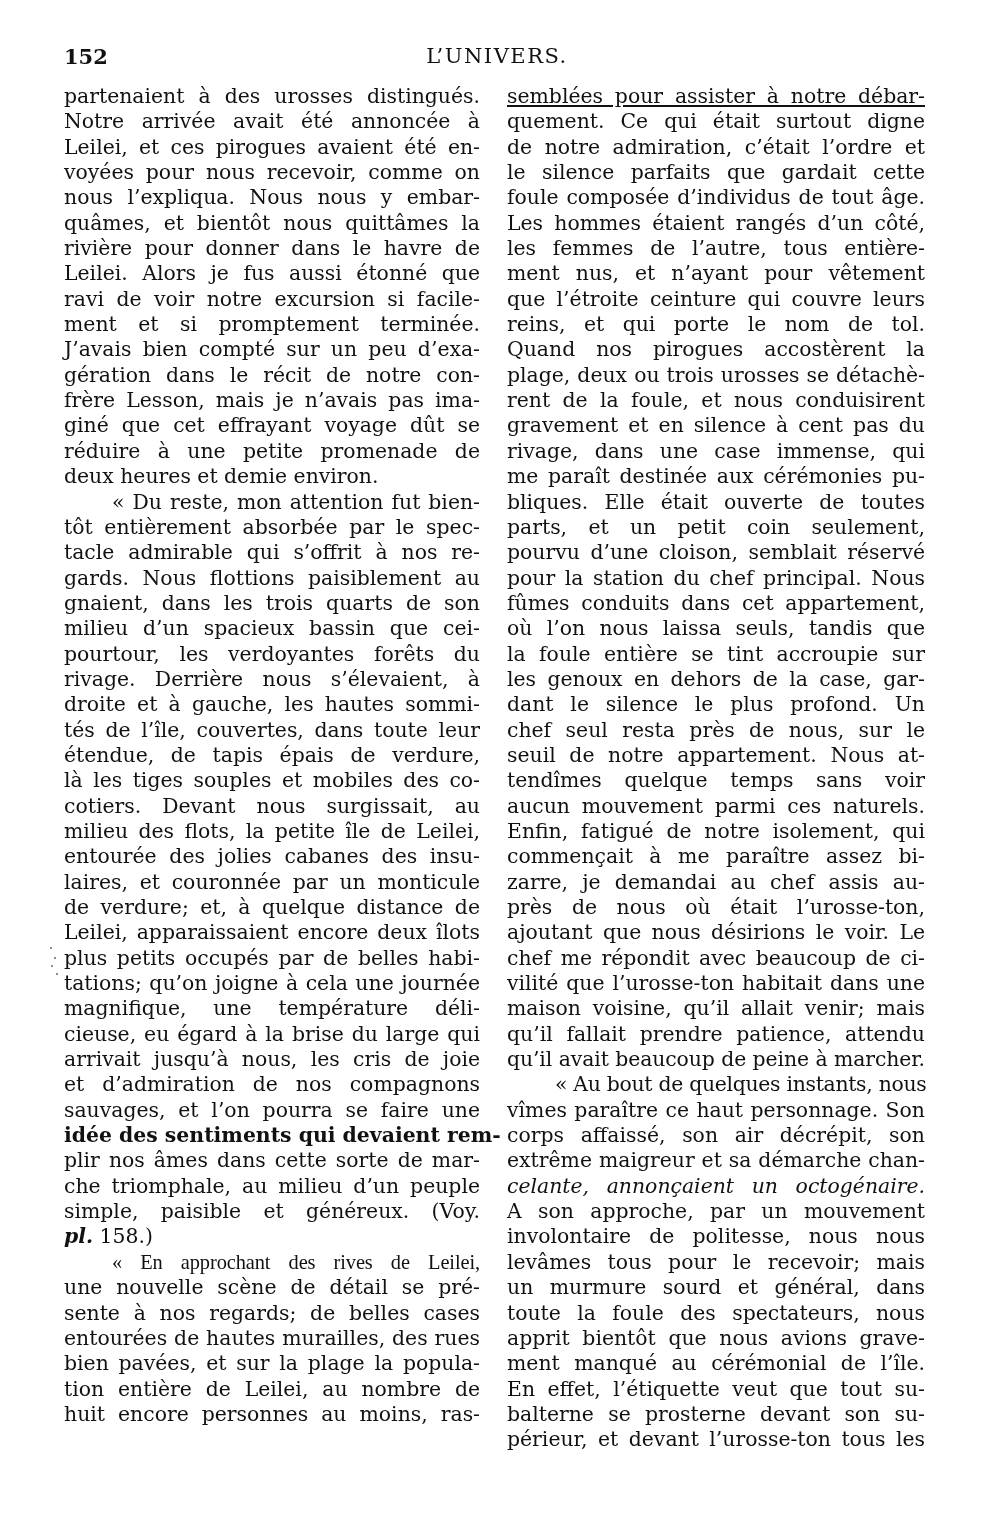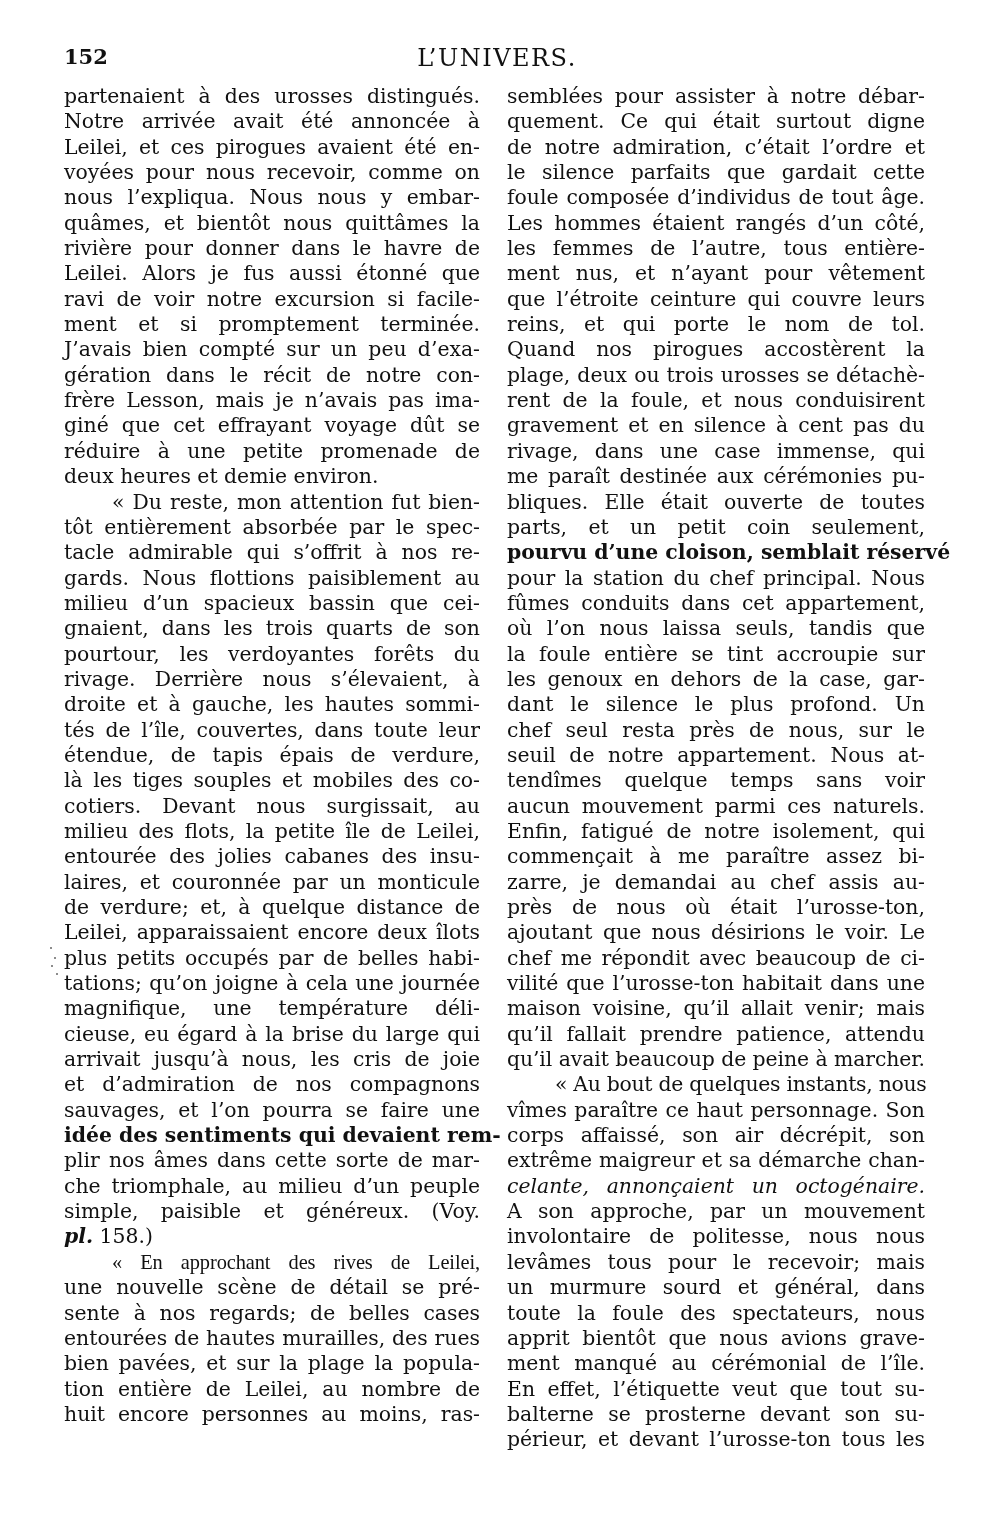--- a/index.html
+++ b/index.html
@@ -1,20 +1,20 @@
 <!DOCTYPE html>
 <html><head>
 <meta charset="utf-8">
 <style>
   html, body { margin: 0; padding: 0; background: #ffffff; }
   body { width: 999px; height: 1537px; position: relative; overflow: hidden; color: #111; }
   .page { position: absolute; left: 0; top: 0; width: 999px; height: 1276px; }
   .header { position: absolute; top: 44px; left: 64px; width: 862px; height: 26px; font-family: "DejaVu Serif", "Liberation Serif", serif; }
   .pagenum { position: absolute; left: 0; top: 0; font-size: 21px; font-weight: bold; letter-spacing: 0px; }
-  .running { position: absolute; left: 0; right: 16px; top: 0; text-align: center; font-size: 24px; letter-spacing: 1.5px; padding-left: 20px; }
+  .running { position: absolute; left: 0; right: 16px; top: 0; text-align: center; font-size: 21px; letter-spacing: 1.5px; padding-left: 20px; }
   .col { position: absolute; top: 84px; font-family: "DejaVu Serif", "Liberation Serif", serif; font-size: 20.4px; line-height: 25.35px; }
   .col.left { left: 64px; width: 416px; }
   .col.right { left: 507px; width: 418px; }
   .line { display: block; white-space: nowrap; text-align: justify; text-align-last: justify; height: 25.35px; overflow: visible; }
   .line.last { text-align-last: left; }
   .line.indent { padding-left: 48px; }
   .line .it { font-style: italic; font-weight: bold; }
   .specks { position: absolute; left: 48px; top: 945px; width: 14px; height: 40px; }
   .speck { position: absolute; width: 2px; height: 2px; background: #666; border-radius: 1px; }
 </style>
@@ -41,22 +41,22 @@
       <div class="line" style="letter-spacing: 0px;">J’avais bien compté sur un peu d’exa-</div>
       <div class="line" style="letter-spacing: 0px;">gération dans le récit de notre con-</div>
       <div class="line" style="letter-spacing: 0px;">frère Lesson, mais je n’avais pas ima-</div>
       <div class="line" style="letter-spacing: 0px;">giné que cet effrayant voyage dût se</div>
       <div class="line" style="letter-spacing: 0px;">réduire à une petite promenade de</div>
       <div class="line last" style="letter-spacing: 0px;">deux heures et demie environ.</div>
       <div class="line indent" style="letter-spacing: 0px;">« Du reste, mon attention fut bien-</div>
       <div class="line" style="letter-spacing: 0px;">tôt entièrement absorbée par le spec-</div>
       <div class="line" style="letter-spacing: 0px;">tacle admirable qui s’offrit à nos re-</div>
       <div class="line" style="letter-spacing: 0px;">gards. Nous flottions paisiblement au</div>
+      <div class="line" style="letter-spacing: 0px;">gnaient, dans les trois quarts de son</div>
       <div class="line" style="letter-spacing: 0px;">milieu d’un spacieux bassin que cei-</div>
-      <div class="line" style="letter-spacing: 0px;">gnaient, dans les trois quarts de son</div>
       <div class="line" style="letter-spacing: 0px;">pourtour, les verdoyantes forêts du</div>
       <div class="line" style="letter-spacing: 0px;">rivage. Derrière nous s’élevaient, à</div>
       <div class="line" style="letter-spacing: 0px;">droite et à gauche, les hautes sommi-</div>
       <div class="line" style="letter-spacing: 0px;">tés de l’île, couvertes, dans toute leur</div>
       <div class="line" style="letter-spacing: 0px;">étendue, de tapis épais de verdure,</div>
       <div class="line" style="letter-spacing: 0px;">là les tiges souples et mobiles des co-</div>
       <div class="line" style="letter-spacing: 0px;">cotiers. Devant nous surgissait, au</div>
       <div class="line" style="letter-spacing: 0px;">milieu des flots, la petite île de Leilei,</div>
       <div class="line" style="letter-spacing: 0px;">entourée des jolies cabanes des insu-</div>
       <div class="line" style="letter-spacing: 0px;">laires, et couronnée par un monticule</div>
@@ -76,39 +76,39 @@
       <div class="line last" style="letter-spacing: 0px;"><span class="it">pl.</span> <span>158.)</span></div>
       <div class="line indent" style="letter-spacing: -0.1px; font-family: Liberation Serif, serif;">« En approchant des rives de Leilei,</div>
       <div class="line" style="letter-spacing: 0px;">une nouvelle scène de détail se pré-</div>
       <div class="line" style="letter-spacing: 0px;">sente à nos regards; de belles cases</div>
       <div class="line" style="letter-spacing: 0px;">entourées de hautes murailles, des rues</div>
       <div class="line" style="letter-spacing: 0px;">bien pavées, et sur la plage la popula-</div>
       <div class="line" style="letter-spacing: 0px;">tion entière de Leilei, au nombre de</div>
       <div class="line" style="letter-spacing: 0px;">huit encore personnes au moins, ras-</div>
     </div>
   <div class="col right">
-      <div class="line" style="letter-spacing: 0px;">semblées pour assister à notre débar-</div>
+      <div class="line" style="letter-spacing: 0px; text-decoration: underline;">semblées pour assister à notre débar-</div>
       <div class="line" style="letter-spacing: 0px;">quement. Ce qui était surtout digne</div>
       <div class="line" style="letter-spacing: 0px;">de notre admiration, c’était l’ordre et</div>
       <div class="line" style="letter-spacing: 0px;">le silence parfaits que gardait cette</div>
       <div class="line" style="letter-spacing: 0px;">foule composée d’individus de tout âge.</div>
       <div class="line" style="letter-spacing: 0px;">Les hommes étaient rangés d’un côté,</div>
       <div class="line" style="letter-spacing: 0px;">les femmes de l’autre, tous entière-</div>
       <div class="line" style="letter-spacing: 0px;">ment nus, et n’ayant pour vêtement</div>
       <div class="line" style="letter-spacing: 0px;">que l’étroite ceinture qui couvre leurs</div>
       <div class="line" style="letter-spacing: 0px;">reins, et qui porte le nom de tol.</div>
       <div class="line" style="letter-spacing: 0px;">Quand nos pirogues accostèrent la</div>
       <div class="line" style="letter-spacing: 0px;">plage, deux ou trois urosses se détachè-</div>
       <div class="line" style="letter-spacing: 0px;">rent de la foule, et nous conduisirent</div>
       <div class="line" style="letter-spacing: 0px;">gravement et en silence à cent pas du</div>
       <div class="line" style="letter-spacing: 0px;">rivage, dans une case immense, qui</div>
       <div class="line" style="letter-spacing: 0px;">me paraît destinée aux cérémonies pu-</div>
       <div class="line" style="letter-spacing: 0px;">bliques. Elle était ouverte de toutes</div>
       <div class="line" style="letter-spacing: 0px;">parts, et un petit coin seulement,</div>
-      <div class="line" style="letter-spacing: 0px; font-weight: bold;">pourvu d’une cloison, semblait réservé</div>
+      <div class="line" style="letter-spacing: 0px;">pourvu d’une cloison, semblait réservé</div>
       <div class="line" style="letter-spacing: 0px;">pour la station du chef principal. Nous</div>
       <div class="line" style="letter-spacing: 0px;">fûmes conduits dans cet appartement,</div>
       <div class="line" style="letter-spacing: 0px;">où l’on nous laissa seuls, tandis que</div>
       <div class="line" style="letter-spacing: 0px;">la foule entière se tint accroupie sur</div>
       <div class="line" style="letter-spacing: 0px;">les genoux en dehors de la case, gar-</div>
       <div class="line" style="letter-spacing: 0px;">dant le silence le plus profond. Un</div>
       <div class="line" style="letter-spacing: 0px;">chef seul resta près de nous, sur le</div>
       <div class="line" style="letter-spacing: 0px;">seuil de notre appartement. Nous at-</div>
       <div class="line" style="letter-spacing: 0px;">tendîmes quelque temps sans voir</div>
       <div class="line" style="letter-spacing: 0px;">aucun mouvement parmi ces naturels.</div>

